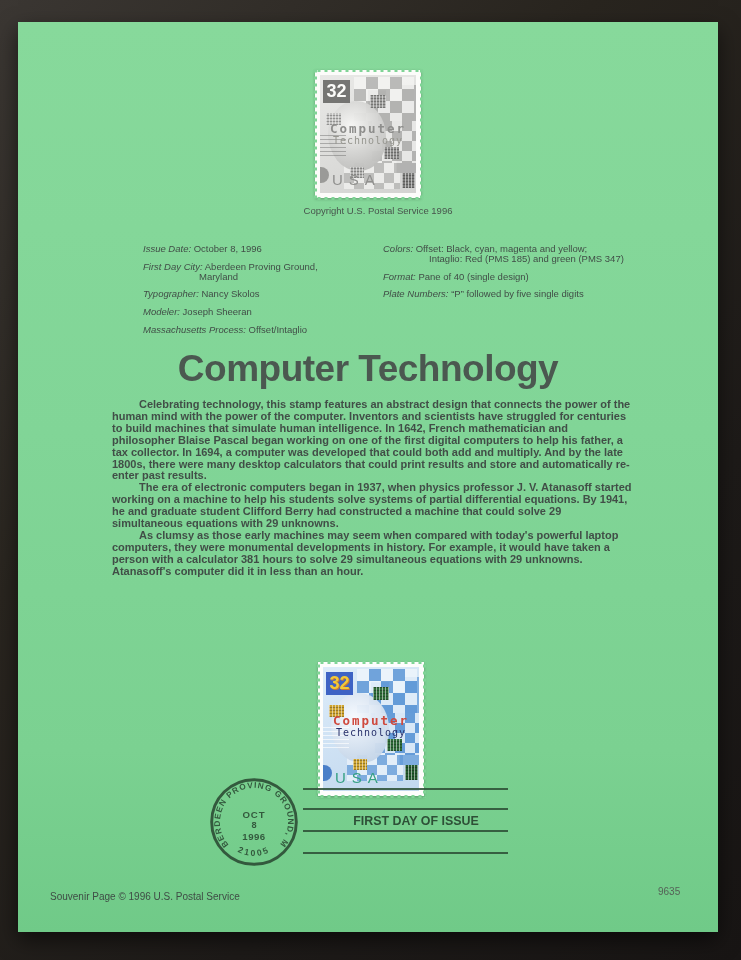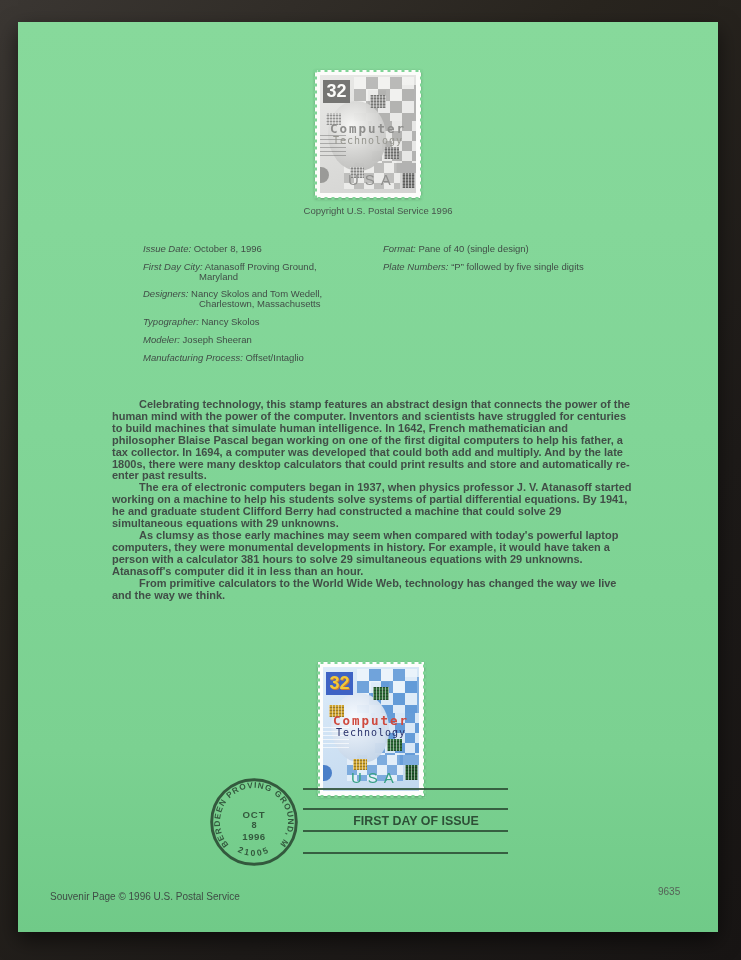--- a/index.html
+++ b/index.html
@@ -73,21 +73,21 @@
   .denom { position:absolute; left:3px; top:5px; width:27px; height:23px; z-index:4;
     display:flex; align-items:center; justify-content:center;
     font-weight:bold; font-size:18px; letter-spacing:0; }
   .gray  .denom { background:#757573; color:#fbfbf9; }
   .color .denom { background:#3e63c4; color:#f2c937; text-shadow:1px 1px 0 rgba(207,122,46,.95); }
 
   .s-computer { position:absolute; left:0; top:46px; width:100%; text-align:center; z-index:5;
     font-family:"DejaVu Sans Mono", monospace; font-weight:bold; font-size:12.5px; letter-spacing:2px; }
   .s-tech { position:absolute; left:0; top:60px; width:100%; text-align:center; z-index:5;
     font-family:"DejaVu Sans Mono", monospace; font-size:10px; letter-spacing:1px; }
-  .s-usa { position:absolute; left:12px; bottom:5px; z-index:5; font-size:15px; letter-spacing:6px;margin-left:16px; }
+  .s-usa { position:absolute; left:12px; bottom:5px; z-index:5; font-size:15px; letter-spacing:6px; }
   .gray .s-computer { color:#8e8e8c; } .gray .s-tech { color:#96968f; } .gray .s-usa { color:#90908e; }
   .color .s-computer { color:#cf4a3e; } .color .s-tech { color:#28316b; } .color .s-usa { color:#37a184; }
 
   
   .copyright { position:absolute; left:200px; top:183px; width:320px; text-align:center;
     font-size:9.5px; color:#48554d; }
 
   .info-col { position:absolute; top:198px; font-size:9.5px; line-height:9.8px; color:#414e47;margin-top:24px; }
   .info-col.left  { left:125px; width:236px; }
   .info-col.right { left:365px; width:258px; }
@@ -143,40 +143,40 @@
         <div class="s-computer">Computer</div>
         <div class="s-tech">Technology</div>
         <div class="s-usa">USA</div>
       </div>
     </div>
 
     <div class="copyright">Copyright U.S. Postal Service 1996</div>
 
     <div class="info-col left">
       <p class="info-item"><span class="lbl">Issue Date:</span> <span class="val">October 8, 1996</span></p>
-      <p class="info-item"><span class="lbl">First Day City:</span> <span class="val">Atanasoff Proving Ground,
+      <p class="info-item"><span class="lbl">First Day City:</span> <span class="val">Aberdeen Proving Ground,
 Maryland</span></p>
-      <p class="info-item"><span class="lbl">Designers:</span> <span class="val">Nancy Skolos and Tom Wedell,
-Charlestown, Massachusetts</span></p>
       <p class="info-item"><span class="lbl">Typographer:</span> <span class="val">Nancy Skolos</span></p>
       <p class="info-item"><span class="lbl">Modeler:</span> <span class="val">Joseph Sheeran</span></p>
-      <p class="info-item"><span class="lbl">Manufacturing Process:</span> <span class="val">Offset/Intaglio</span></p>
+      <p class="info-item"><span class="lbl">Massachusetts Process:</span> <span class="val">Offset/Intaglio</span></p>
     </div>
 
     <div class="info-col right">
+      <p class="info-item"><span class="lbl">Colors:</span> <span class="val">Offset: Black, cyan, magenta and yellow;
+Intaglio: Red (PMS 185) and green (PMS 347)</span></p>
       <p class="info-item"><span class="lbl">Format:</span> <span class="val">Pane of 40 (single design)</span></p>
       <p class="info-item"><span class="lbl">Plate Numbers:</span> <span class="val">“P” followed by five single digits</span></p>
     </div>
 
+    <h1 class="title">Computer Technology</h1>
 
     <div class="body-text">
       <p>Celebrating technology, this stamp features an abstract design that connects the power of the human mind with the power of the computer. Inventors and scientists have struggled for centuries to build machines that simulate human intelligence. In 1642, French mathematician and philosopher Blaise Pascal began working on one of the first digital computers to help his father, a tax collector. In 1694, a computer was developed that could both add and multiply. And by the late 1800s, there were many desktop calculators that could print results and store and automatically re-enter past results.</p>
       <p>The era of electronic computers began in 1937, when physics professor J. V. Atanasoff started working on a machine to help his students solve systems of partial differential equations. By 1941, he and graduate student Clifford Berry had constructed a machine that could solve 29 simultaneous equations with 29 unknowns.</p>
       <p>As clumsy as those early machines may seem when compared with today's powerful laptop computers, they were monumental developments in history. For example, it would have taken a person with a calculator 381 hours to solve 29 simultaneous equations with 29 unknowns. Atanasoff's computer did it in less than an hour.</p>
-      <p>From primitive calculators to the World Wide Web, technology has changed the way we live and the way we think.</p>
     </div>
 
     <div class="stamp color">
       <div class="perf t"></div>
       <div class="perf b"></div>
       <div class="perf l"></div>
       <div class="perf r"></div>
       <div class="stamp-inner">
         <div class="blob-main"></div>
         <div class="checker m1"></div>

